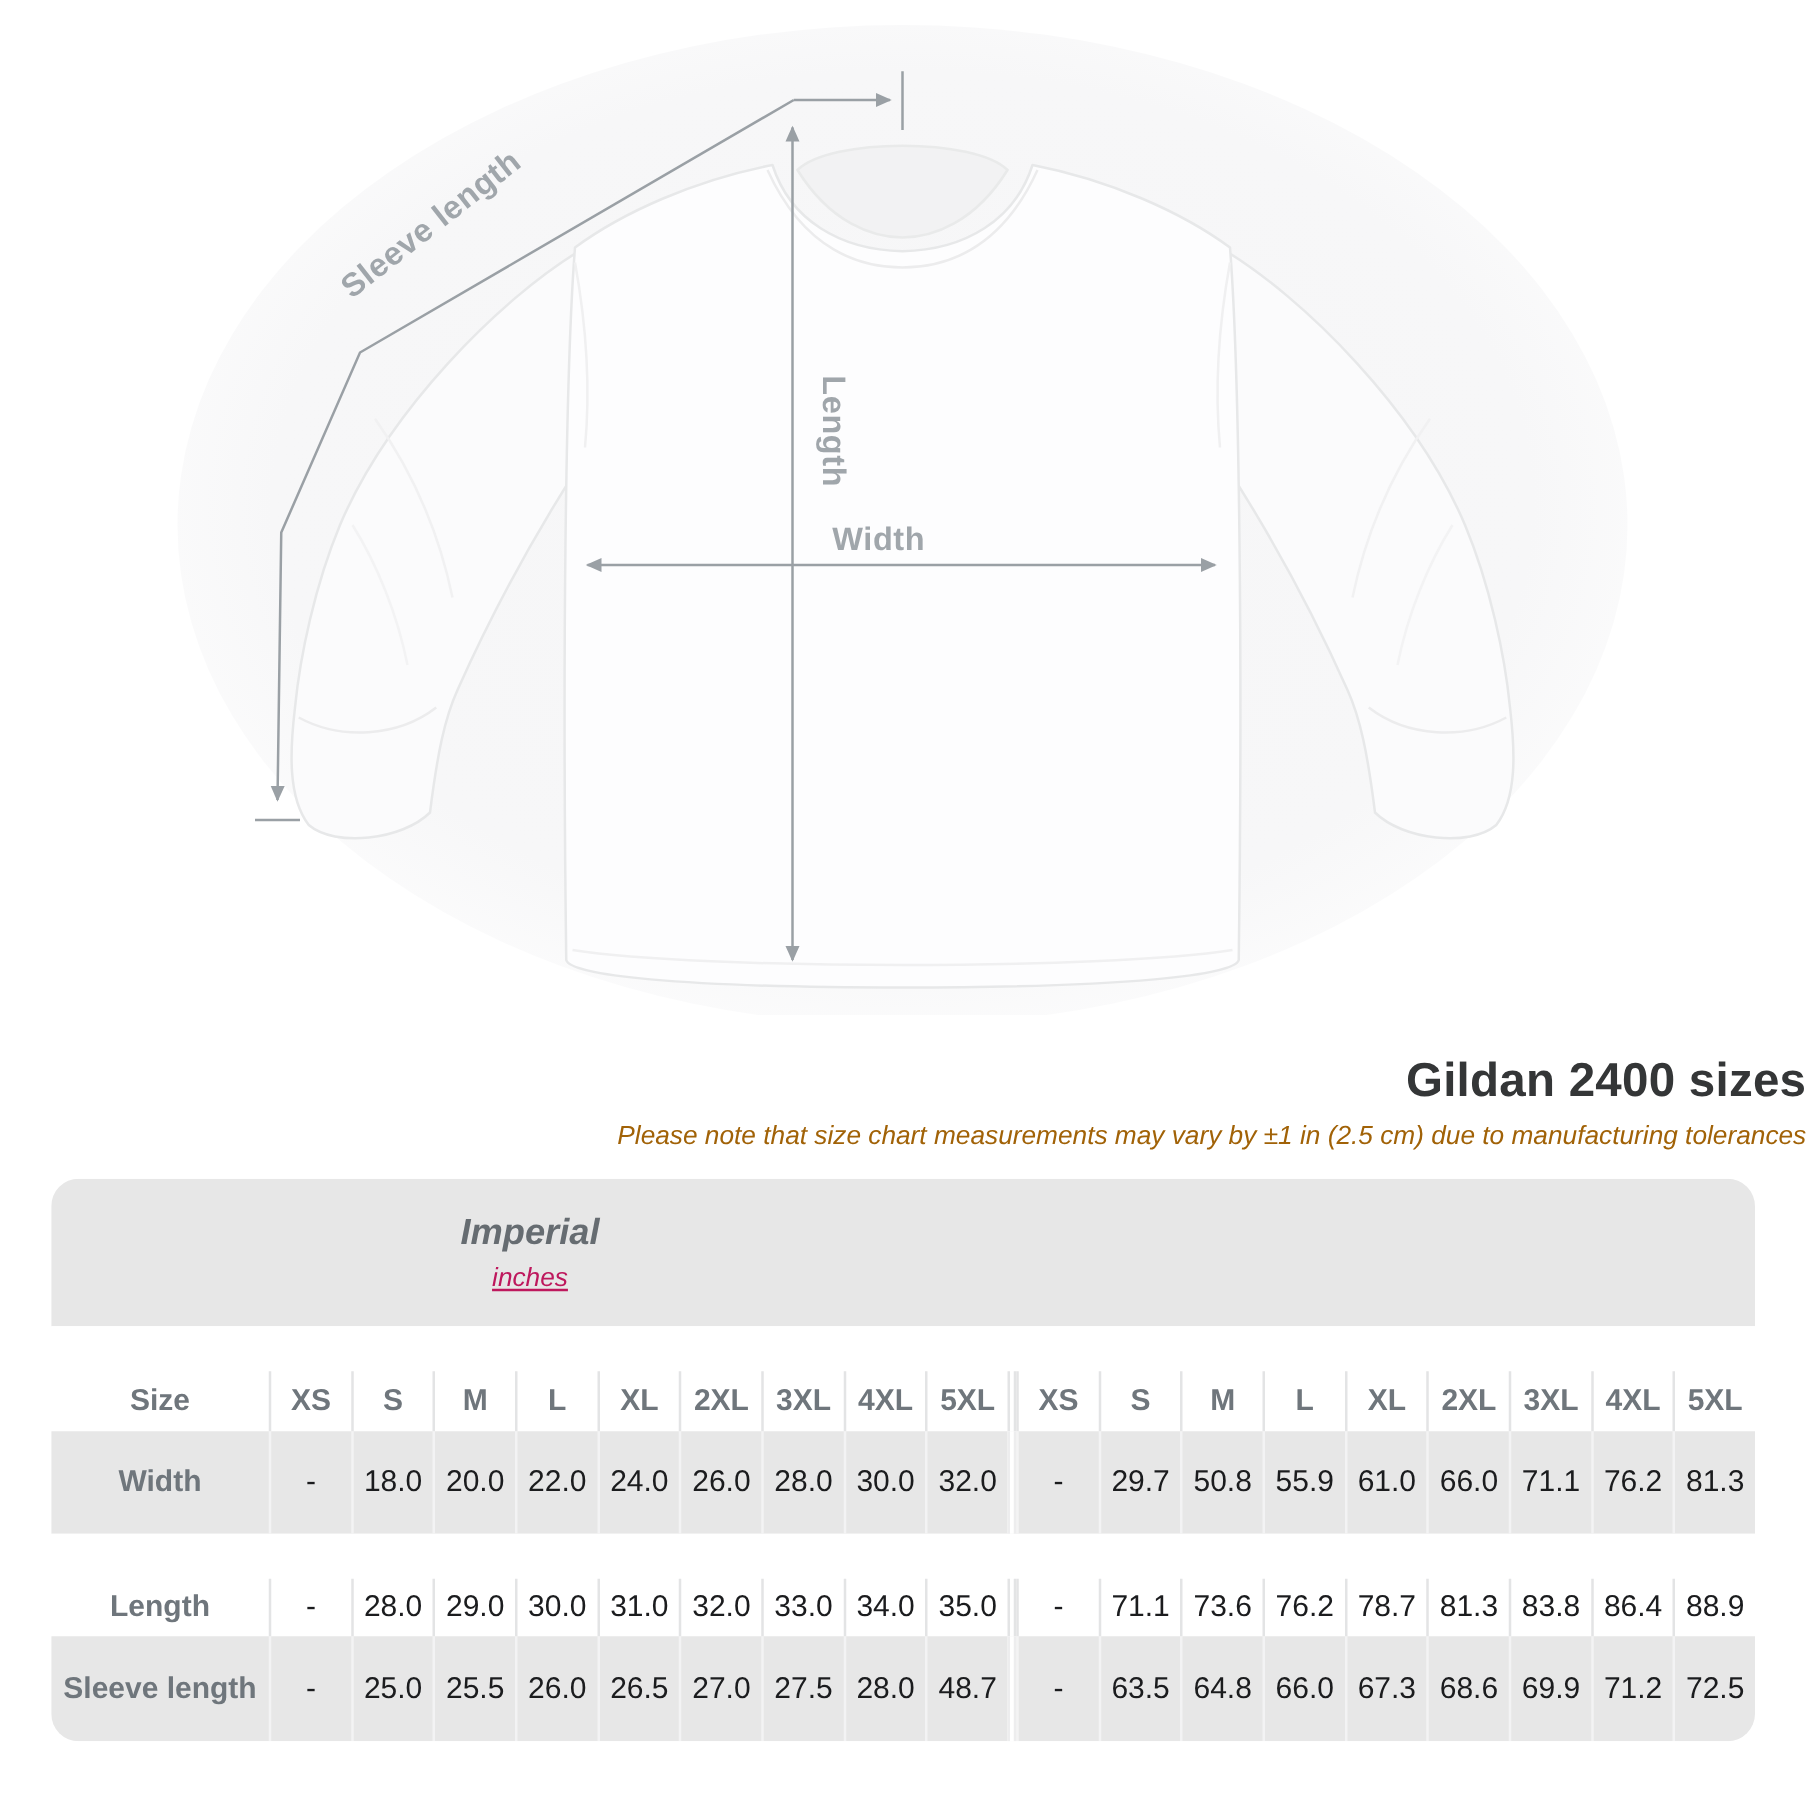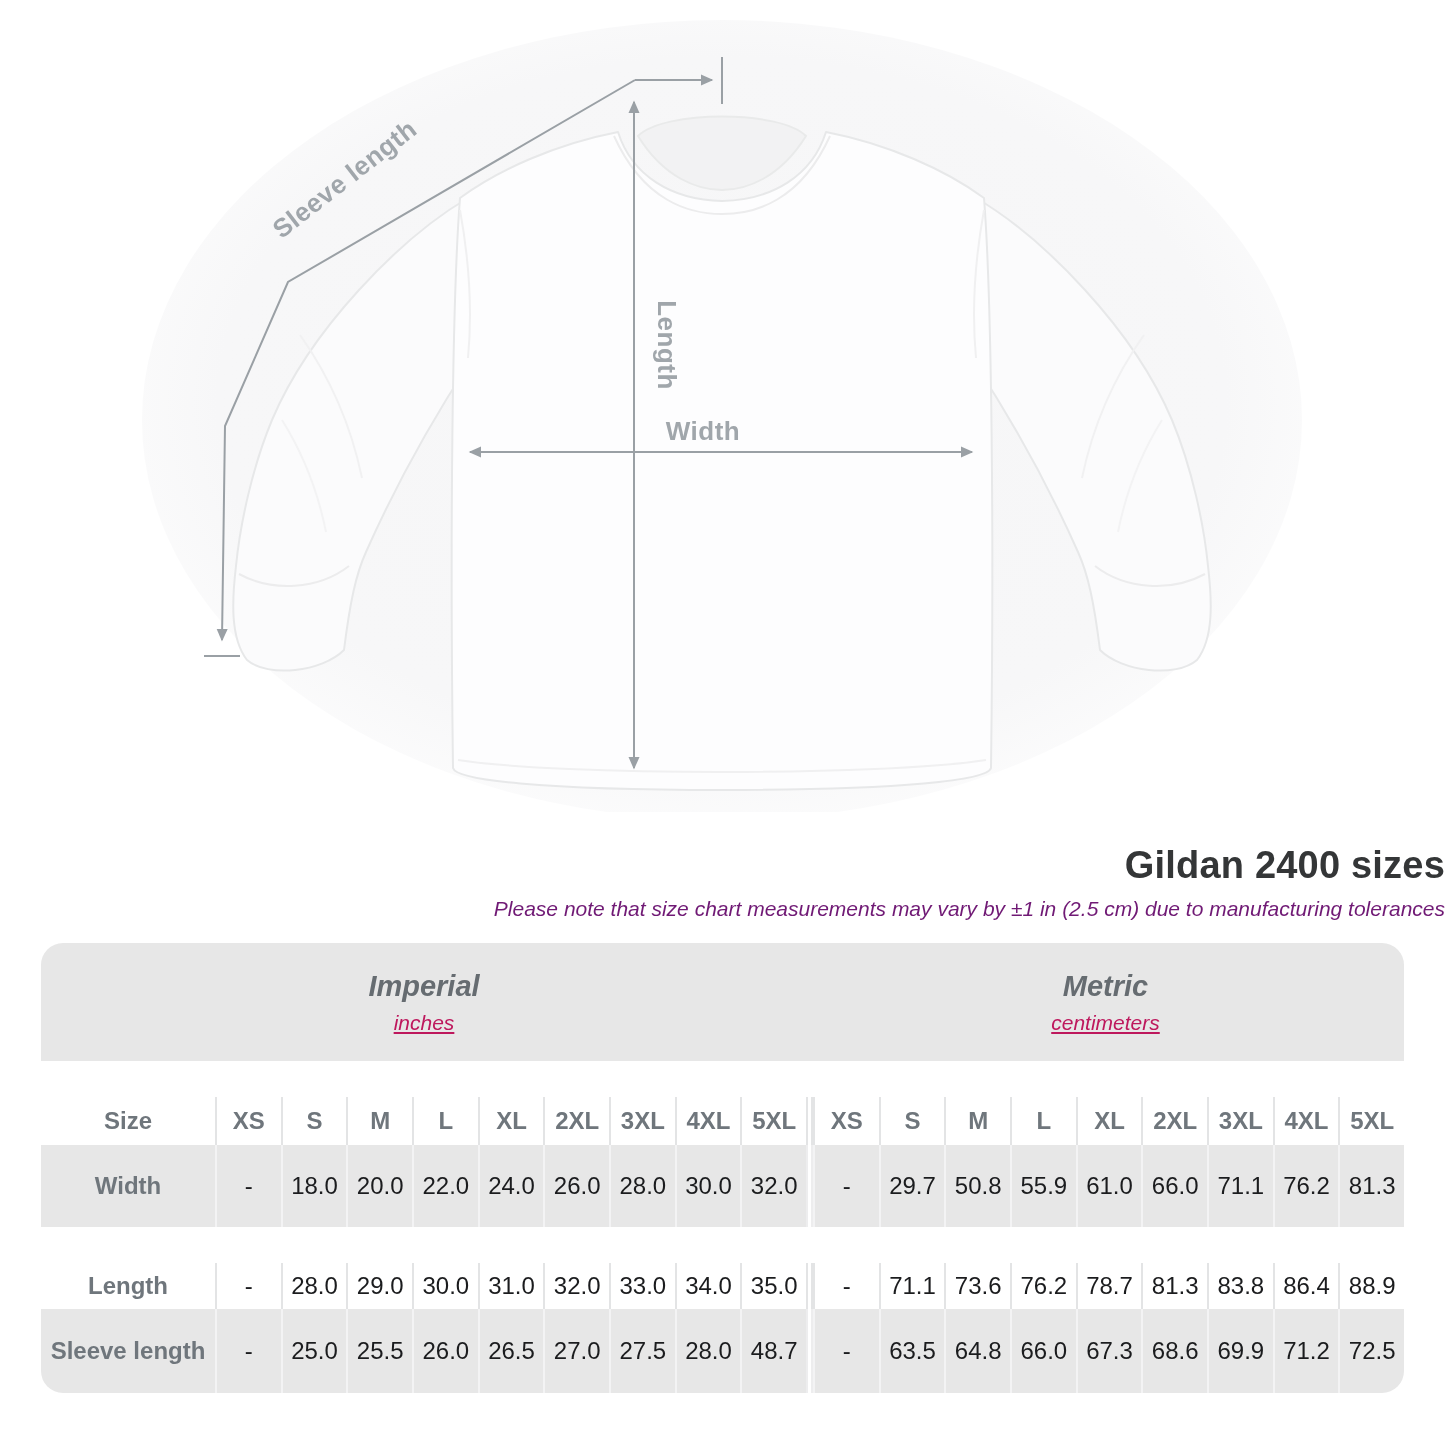--- a/index.html
+++ b/index.html
@@ -28,21 +28,21 @@
   .heading h1 {
     margin: 32px 0 10px 0;
     font-size: 38px;
     font-weight: bold;
     color: #343637;
     letter-spacing: 0.2px;
   }
   .subtitle {
     font-size: 21px;
     font-style: italic;
-    color: #701a75;
+    color: #a16207;
   }
 
   
   .size-table {
     width: 1363px;
     margin: 22px auto 0 auto;
     border-radius: 22px;
     overflow: hidden;
     background: #ffffff;
   }
@@ -150,24 +150,20 @@
     <div class="subtitle">Please note that size chart measurements may vary by ±1 in (2.5 cm) due to manufacturing tolerances</div>
   </div>
 
   <div class="size-table">
 
     <div class="band">
       <div class="band-half imperial">
         <div class="band-title">Imperial</div>
         <div class="band-sub">inches</div>
       </div>
-      <div class="band-half metric">
-        <div class="band-title">Metric</div>
-        <div class="band-sub">centimeters</div>
-      </div>
     </div>
 
     <div class="row white h84">
       <div class="cell head">Size</div>
       <div class="cell head">XS</div>
       <div class="cell head">S</div>
       <div class="cell head">M</div>
       <div class="cell head">L</div>
       <div class="cell head">XL</div>
       <div class="cell head">2XL</div>

